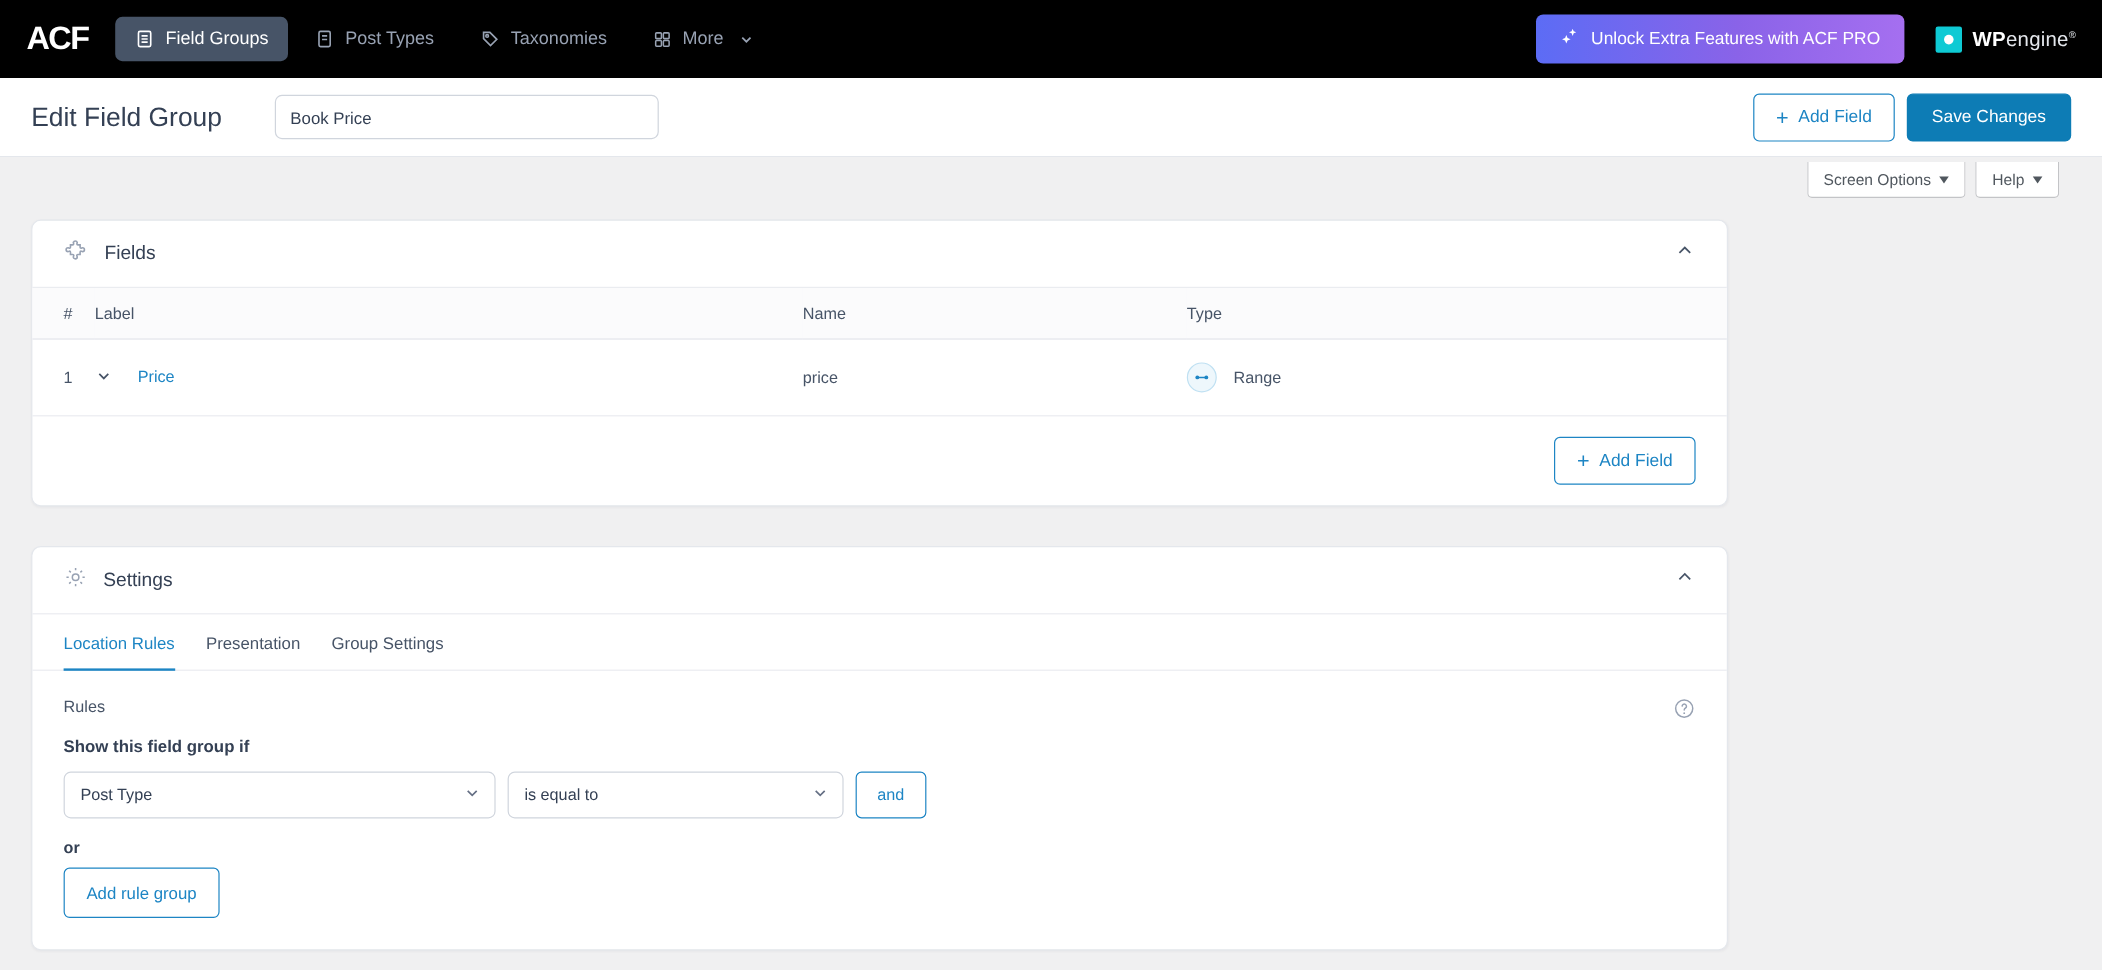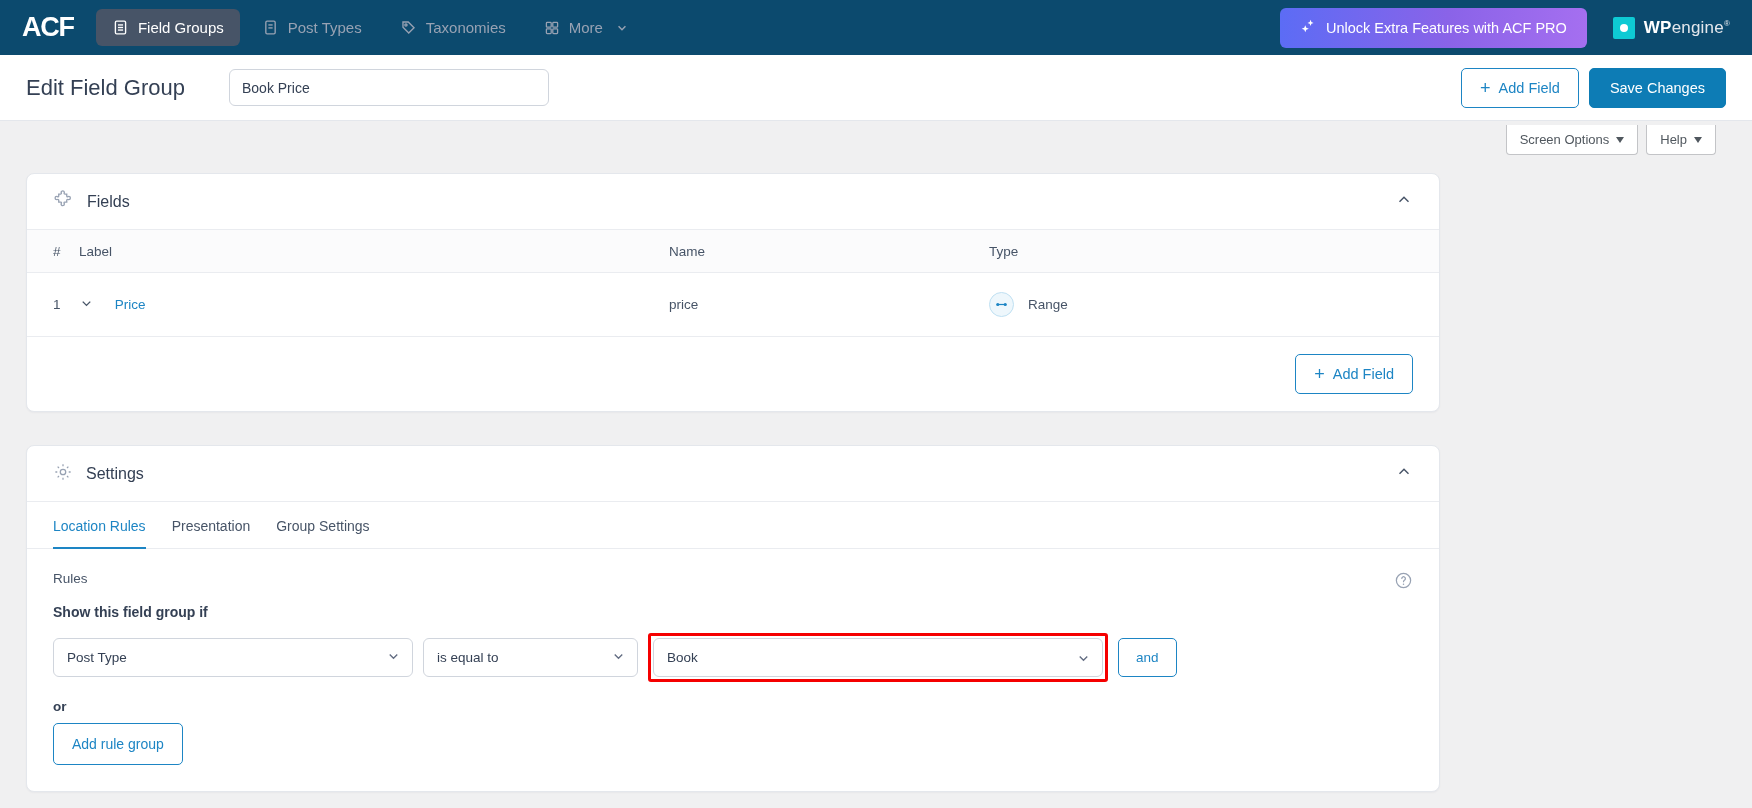--- a/index.html
+++ b/index.html
@@ -7,22 +7,22 @@
   html, body {
     width: 1752px;
     height: 808px;
     overflow: hidden;
     background: #f0f0f1;
     font-family: "Liberation Sans", sans-serif;
   }
 
   
   .acf-toolbar {
-    height: 55px;
-    background: #0c4a6e;
+    height: 65px;
+    background: #000000;
     display: flex;
     align-items: center;
     padding: 0 22px;
     position: relative;
   }
   .acf-logo {
     font-size: 27px;
     font-weight: 700;
     color: #ffffff;
     letter-spacing: -1.2px;
@@ -290,21 +290,21 @@
     background: #ffffff;
     display: flex;
     align-items: center;
     padding: 0 36px 0 13px;
     font-size: 13.5px;
     color: #344054;
     cursor: pointer;
     white-space: nowrap;
   }
   .sel-post-type { width: 360px; }
-  .sel-operator  { width: 215px; }
+  .sel-operator  { width: 280px; }
   .sel-value     { width: 450px; }
   .select-chevron {
     position: absolute;
     right: 12px; top: 50%;
     transform: translateY(-50%);
     pointer-events: none;
   }
   .highlight-box {
     border: 3px solid #f50000;
     border-radius: 3px;
@@ -550,32 +550,20 @@
           <div class="select-box sel-operator">
             <span>is equal to</span>
           </div>
           <span class="select-chevron">
             <svg width="15" height="15" viewBox="0 0 16 16" fill="none" stroke="#667085" stroke-width="1.5">
               <path d="M4 6.5l4 4 4-4"></path>
             </svg>
           </span>
         </div>
 
-        <div class="highlight-box">
-          <div class="select-wrap">
-            <div class="select-box sel-value">
-              <span>Book</span>
-            </div>
-            <span class="select-chevron">
-              <svg width="15" height="15" viewBox="0 0 16 16" fill="none" stroke="#667085" stroke-width="1.5">
-                <path d="M4 6.5l4 4 4-4"></path>
-              </svg>
-            </span>
-          </div>
-        </div>
 
         <button class="and-btn">and</button>
       </div>
 
       <div class="or-label">or</div>
       <button class="add-rule-btn">Add rule group</button>
     </div>
   </div>
 </div>
 

